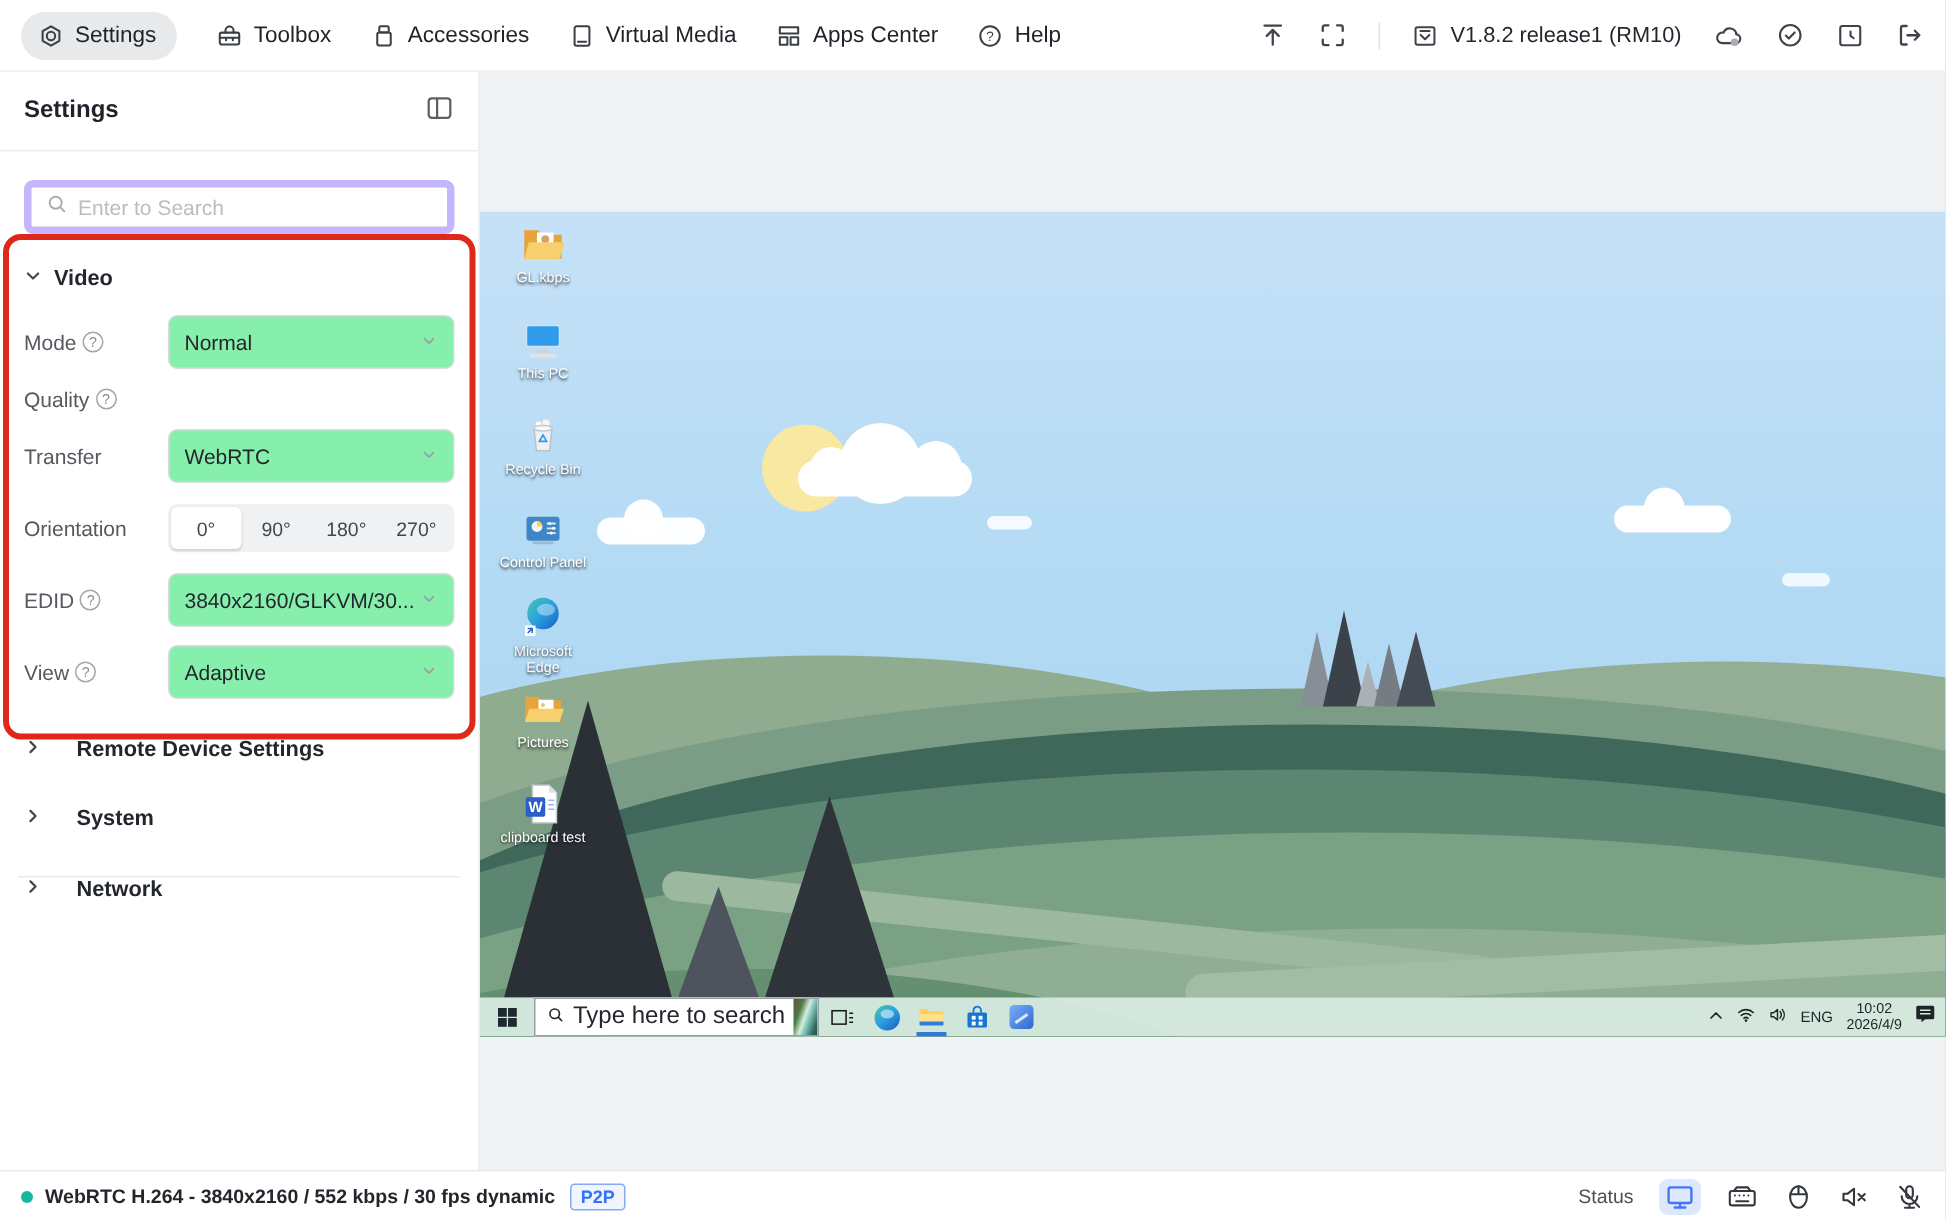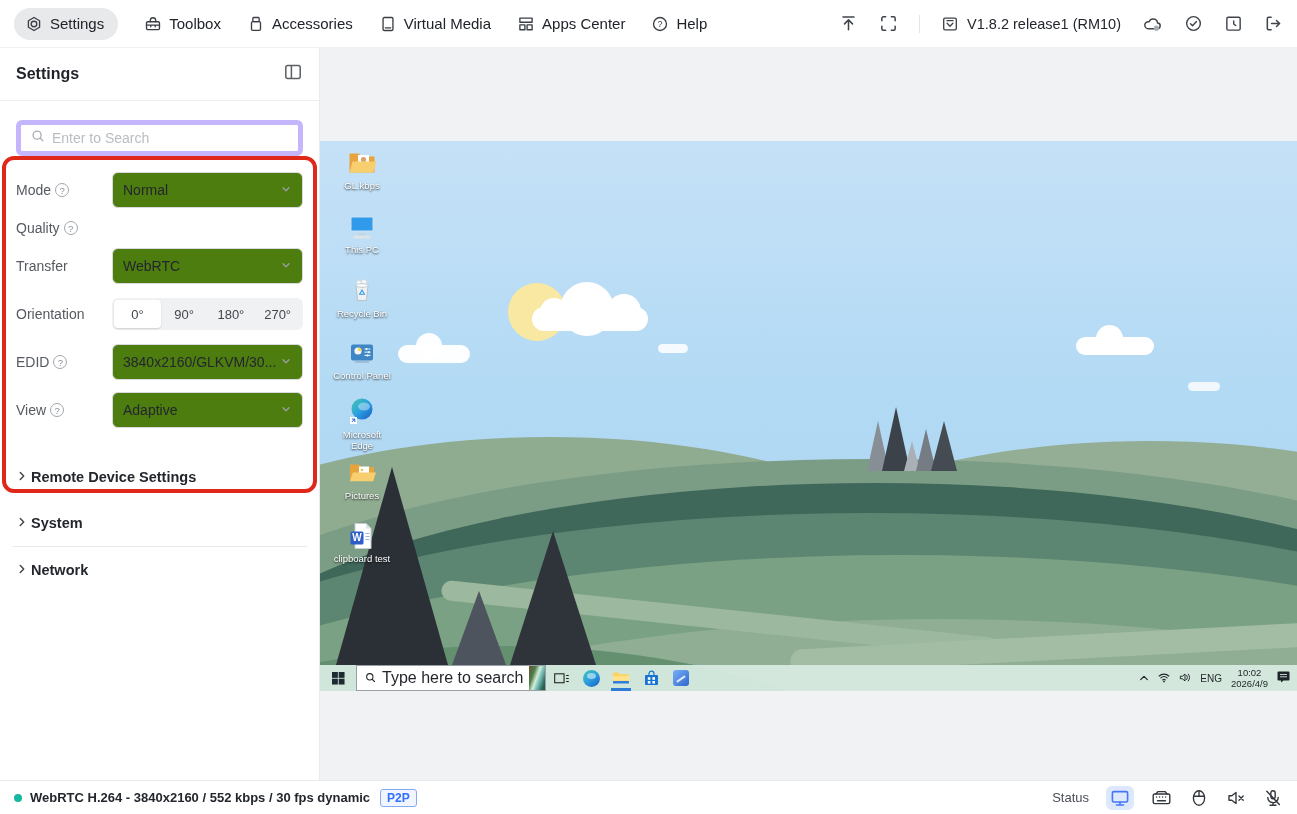--- a/index.html
+++ b/index.html
@@ -32,31 +32,31 @@
   .search-wrap input::placeholder { color:#b9bdc2; }
   .annotation-box { position:absolute; left:2px; top:108px; width:315px; height:337px;
     border:4px solid #e0281a; border-radius:12px; pointer-events:none; z-index:25; }
   .video-body { padding:0 16px; }
   .section-head-row { display:flex; align-items:center; gap:8px; margin-top:22px;
     font-size:14.5px; font-weight:bold; color:#23272d; cursor:pointer; }
   .form-row { display:flex; align-items:center; margin-top:12px; }
   .form-label { width:96px; font-size:14px; color:#555a61; display:flex; align-items:center; gap:4px; }
   .help-dot { width:14px; height:14px; border:1px solid #a2a7ad; border-radius:50%;
     font-size:9.5px; color:#8a8f95; display:inline-flex; align-items:center; justify-content:center; }
-  .select { flex:1; height:36px; border:1px solid #d8dadd; border-radius:6px; background:#4d7c0f;
+  .select { flex:1; height:36px; border:1px solid #d8dadd; border-radius:6px; background:#86efac;
     display:flex; align-items:center; justify-content:space-between; padding:0 10px;
     font-size:14px; color:#23272d; cursor:pointer; }
   .select .val { white-space:nowrap; overflow:hidden; }
   .segmented { flex:1; height:32px; background:#f0f1f3; border-radius:6px; padding:2px;
     display:flex; margin-top:0; }
   .seg-opt { flex:1; display:flex; align-items:center; justify-content:center;
     font-size:13px; color:#42474e; border-radius:4px; cursor:pointer; }
   .seg-opt.active { background:#fff; box-shadow:0 1px 2px rgba(0,0,0,.14); }
   .sections { margin-top:26px; }
-  .section-item { height:46px; display:flex; align-items:center; gap:3px; padding:0 16px;
+  .section-item { height:46px; display:flex; align-items:flex-start; gap:23px; padding:0 16px;
     font-size:14.5px; font-weight:bold; color:#23272d; cursor:pointer; }
   .sect-divider { border-top:1px solid #e8eaec; margin:0 12px; }
 
   
   .main { position:absolute; left:320px; top:48px; right:0; bottom:34px; background:#f1f2f4; }
   .remote-screen { position:absolute; left:0; top:93px; width:977px; height:550px; overflow:hidden; }
   .sky { position:absolute; inset:0; background:linear-gradient(180deg,#c5e1f7 0%,#b3daf4 45%,#aad3ef 100%); }
   .sun { position:absolute; left:188px; top:142px; width:58px; height:58px; border-radius:50%; background:#f8e8a2; }
   .cl { position:absolute; background:#fff; border-radius:999px; }
   .hill { position:absolute; border-radius:50%; }
@@ -234,20 +234,28 @@
             <circle cx="7" cy="7" r="4.6"></circle>
             <path d="M10.6 10.6 13.6 13.6"></path>
           </svg>
       </span>
       <input placeholder="Enter to Search" style="">
     </div>
 
     <div class="annotation-box"></div>
 
     <div class="video-body">
+      <div class="section-head-row">
+        <span>
+          <svg width="12" height="12" viewBox="0 0 14 14" fill="none" stroke="#42474e" stroke-width="1.7" stroke-linecap="round" stroke-linejoin="round">
+              <path d="M3 5 7 9l4-4"></path>
+            </svg>
+        </span>
+        <span>Video</span>
+      </div>
 
       <div class="form-row" style="margin-top:16px;justify-content:space-between;">
         <span class="form-label">
           <span>Mode</span>
           <span class="help-dot">?</span>
         </span>
         <div class="select">
           <span class="val">Normal</span>
           <span><svg width="12" height="12" viewBox="0 0 14 14" fill="none" stroke="#9ba0a6" stroke-width="1.5" stroke-linecap="round" stroke-linejoin="round">
                 <path d="M3.5 5.5 7 9l3.5-3.5"></path>

